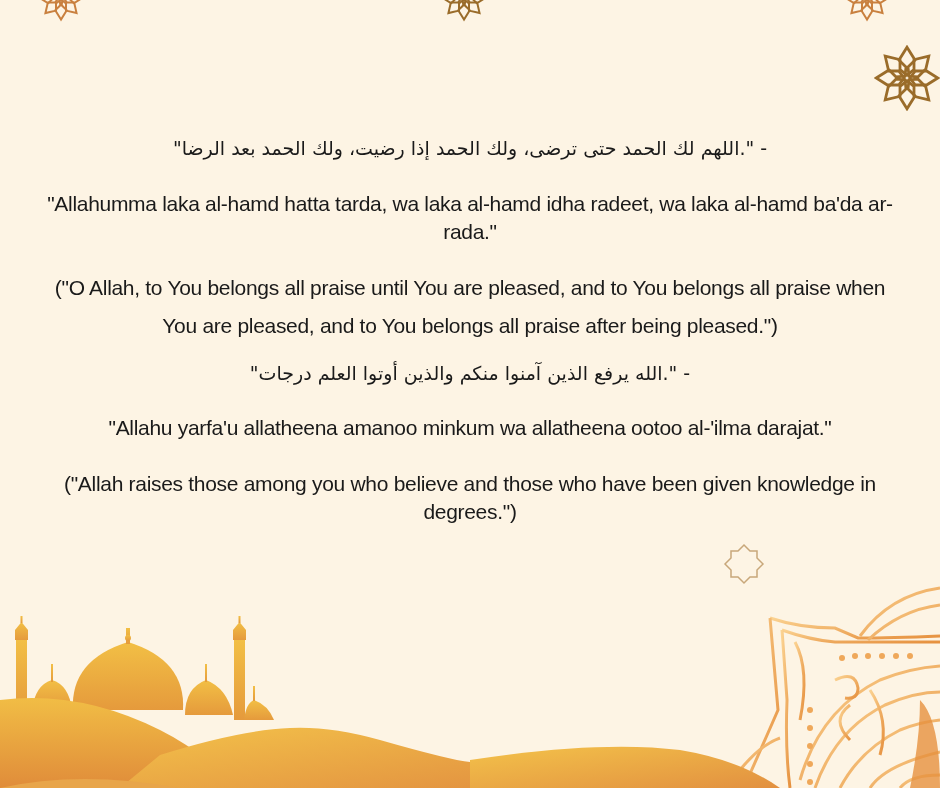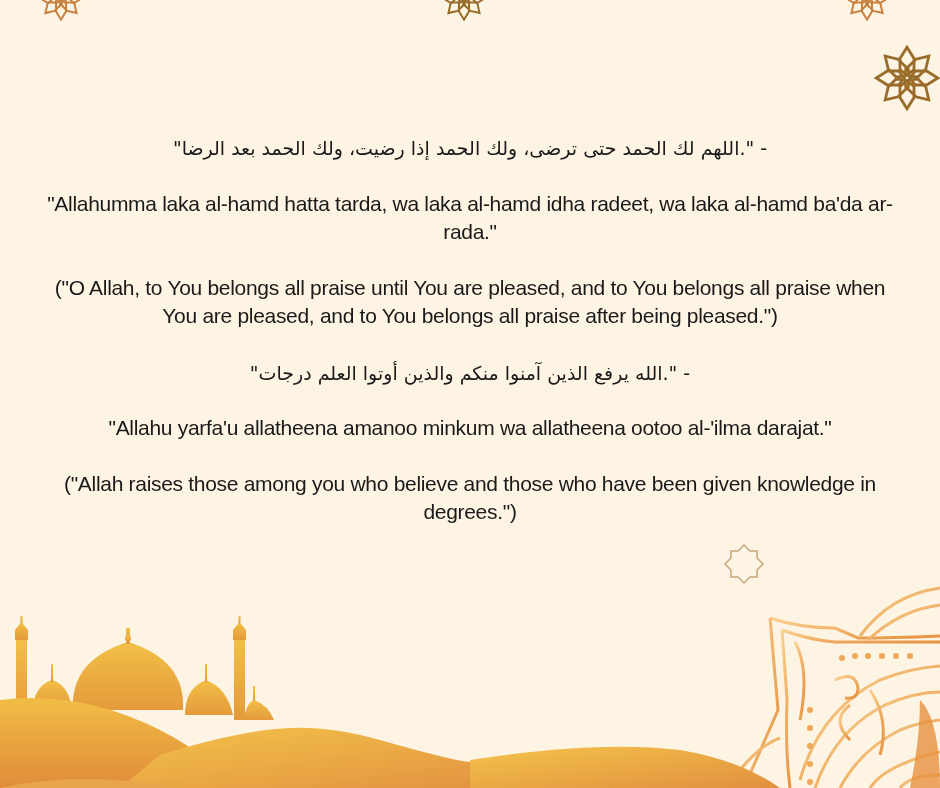--- a/index.html
+++ b/index.html
@@ -99,21 +99,21 @@
 
 <svg class="ornament" style="left:722px;top:542px" width="44" height="44" viewBox="-22 -22 44 44">
   <path d="M0,-19 L6,-13 L13,-13 L13,-6 L19,0 L13,6 L13,13 L6,13 L0,19 L-6,13 L-13,13 L-13,6 L-19,0 L-13,-6 L-13,-13 L-6,-13 Z" fill="none" stroke="#c8a77a" stroke-width="1.5"></path>
 </svg>
 
 <div class="content">
   <div class="line arabic" style="top:134px">- ".اللهم لك الحمد حتى ترضى، ولك الحمد إذا رضيت، ولك الحمد بعد الرضا"</div>
   <div class="line" style="top:190px">"Allahumma laka al-hamd hatta tarda, wa laka al-hamd idha radeet, wa laka al-hamd ba'da ar-</div>
   <div class="line" style="top:218px">rada."</div>
   <div class="line" style="top:274px">("O Allah, to You belongs all praise until You are pleased, and to You belongs all praise when</div>
-  <div class="line" style="top:302px">You are pleased, and to You belongs all praise after being pleased.")</div>
+  <div class="line" style="top:312px">You are pleased, and to You belongs all praise after being pleased.")</div>
 
   <div class="line arabic" style="top:359px">- ".الله يرفع الذين آمنوا منكم والذين أوتوا العلم درجات"</div>
   <div class="line" style="top:414px">"Allahu yarfa'u allatheena amanoo minkum wa allatheena ootoo al-'ilma darajat."</div>
   <div class="line" style="top:470px">("Allah raises those among you who believe and those who have been given knowledge in</div>
   <div class="line" style="top:498px">degrees.")</div>
 </div>
 
 <svg class="deco" style="left:740px;top:580px" width="200" height="208" viewBox="0 0 200 208">
   <g fill="none" stroke="url(#mandGrad)" stroke-width="3">
     <path d="M30,38 Q60,48 95,48 L118,58 Q150,58 200,56"></path>

